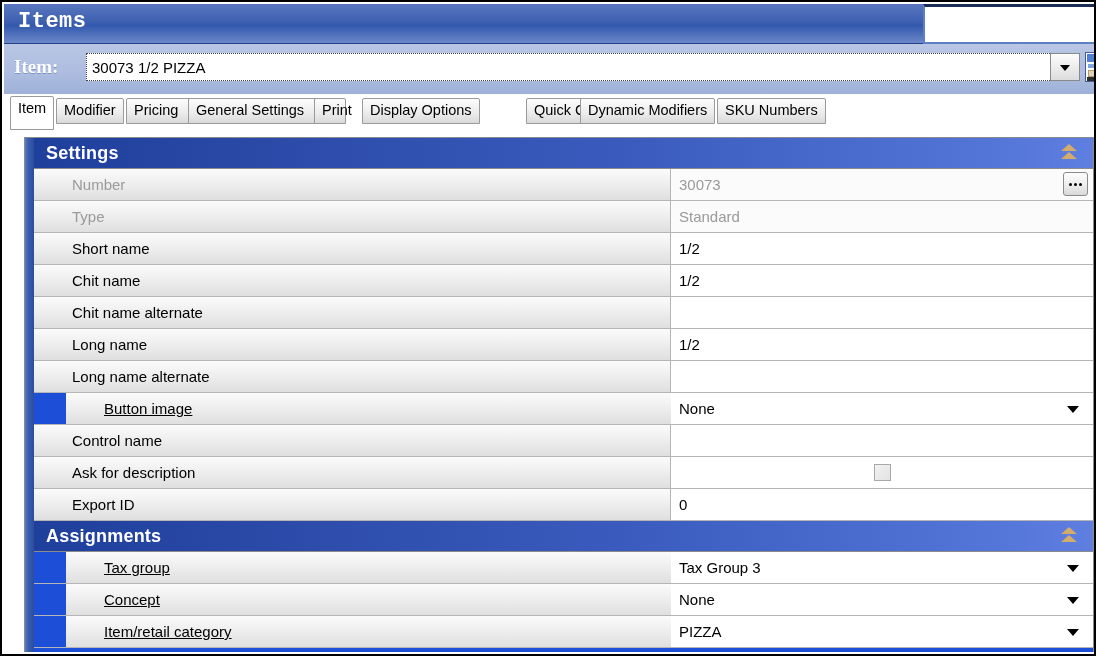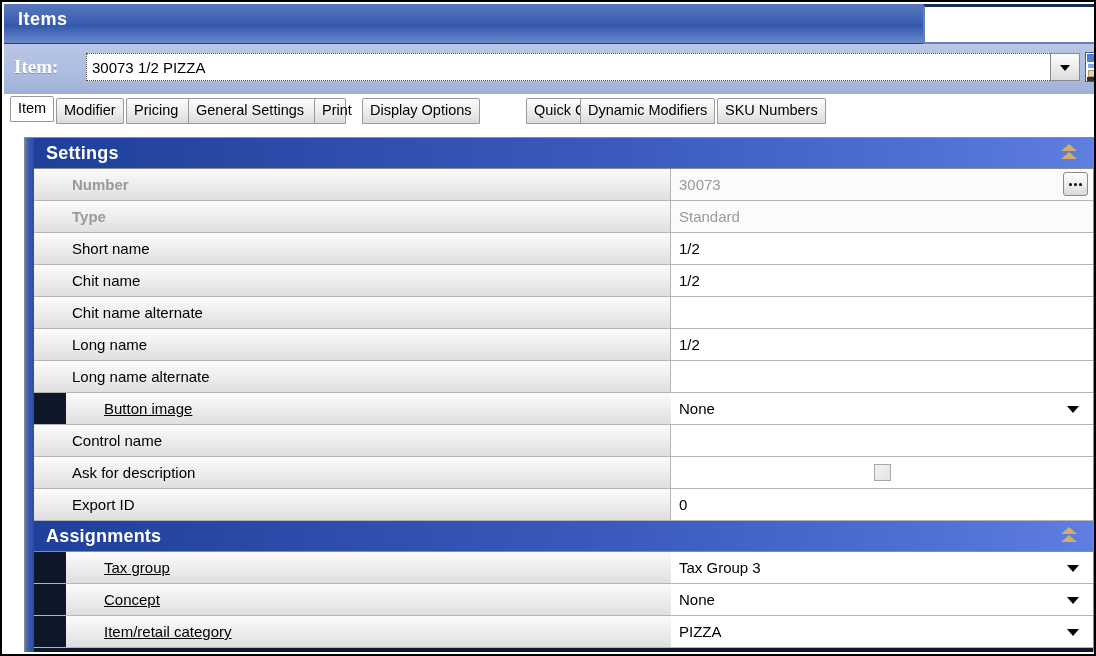--- a/index.html
+++ b/index.html
@@ -29,24 +29,24 @@
     position: absolute;
     left: 2px; top: 2px;
     width: 919px; height: 40px;
     background: linear-gradient(to bottom, #5877bf 0%, #3e60b0 45%, #3358ad 55%, #6b87c9 100%);
     border-bottom: 1px solid #27408b;
     box-sizing: border-box;
   }
   .titlebar-text {
     position: absolute;
     left: 14px; top: 5px;
-    font-size: 18px;
+    font-size: 22px;
     font-weight: bold;
     color: #ffffff;
-    font-family: Liberation Sans, sans-serif;
+    font-family: Liberation Mono, monospace;
     letter-spacing: 0.5px;
     white-space: nowrap;
   }
   .titlebar-rightbox {
     position: absolute;
     left: 921px; top: 2px;
     width: 173px; height: 40px;
     background: #ffffff;
     border: 2px solid #5f7fc4;
     border-top: 3px solid #1b2c55;
@@ -145,38 +145,38 @@
     font-size: 14.5px;
     color: #000000;
     padding: 3px 7px 0 7px;
     white-space: nowrap;
     cursor: pointer;
   }
   .tab.active {
     background: #ffffff;
     border-bottom: 1px solid #ffffff;
     top: 2px;
-    height: 26px;
+    height: 34px;
     border-color: #9a9a9a;
   }
   .tabstrip-underline {
     position: absolute;
     left: 0; top: 29px; width: 1092px; height: 1px;
     background: #ffffff;
   }
 
   
   .grid {
     position: absolute;
     left: 22px; top: 135px;
     width: 1070px;
     bottom: 2px;
     border: 1px solid #8b8b8b;
     border-bottom: none;
-    background: #0f172a;
+    background: #1d4ed8;
     box-sizing: border-box;
     overflow: hidden;
   }
   .grid-strip {
     position: absolute;
     left: 0; top: 0; width: 9px; bottom: 0;
     background: linear-gradient(to right, #5a7bc4 0%, #3a5cae 40%, #2d4c9e 100%);
   }
   .grid-body {
     position: absolute;
@@ -226,21 +226,21 @@
     left: 0; top: 0; width: 637px; height: 100%;
     background: linear-gradient(to bottom, #fbfbfb 0%, #efefef 45%, #dfdfdf 100%);
     border-right: 1px solid #b5b5b5;
     box-sizing: border-box;
     padding-left: 38px;
     display: flex;
     align-items: center;
     font-size: 15px;
     color: #000000;
   }
-  .row .cell-label.disabled { color: #9a9a9a; font-weight: bold; }
+  .row .cell-label.disabled { color: #9a9a9a; }
   .row .cell-label.link {
     text-decoration: underline;
     cursor: pointer;
     margin-left: 32px;
   }
   .row .cell-value {
     position: absolute;
     left: 637px; top: 0; right: 0; height: 100%;
     background: #ffffff;
     box-sizing: border-box;

